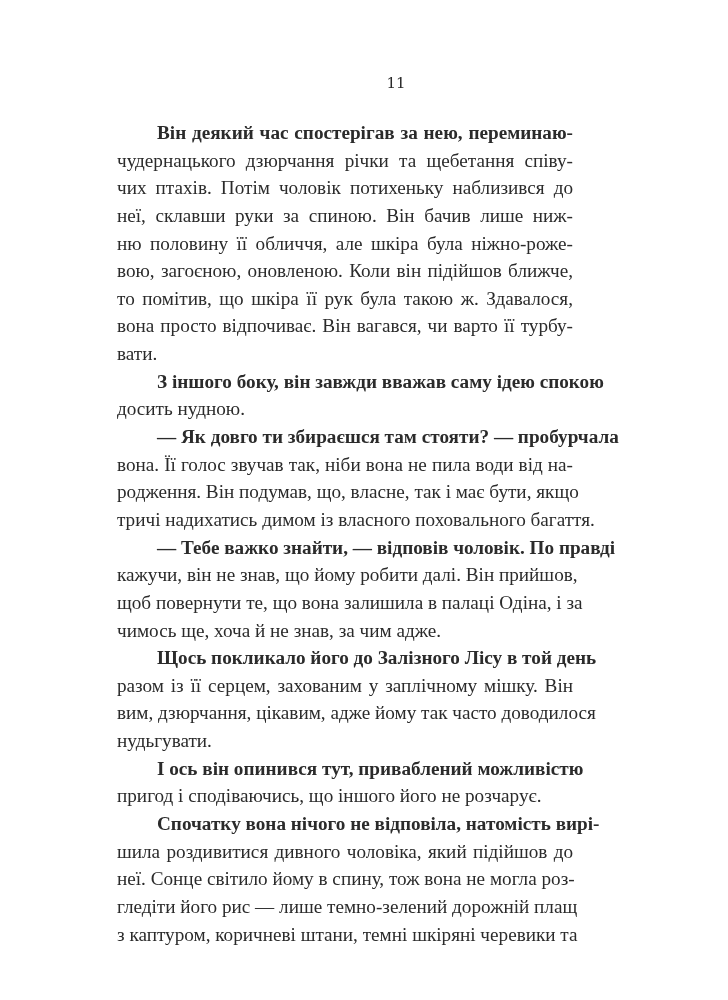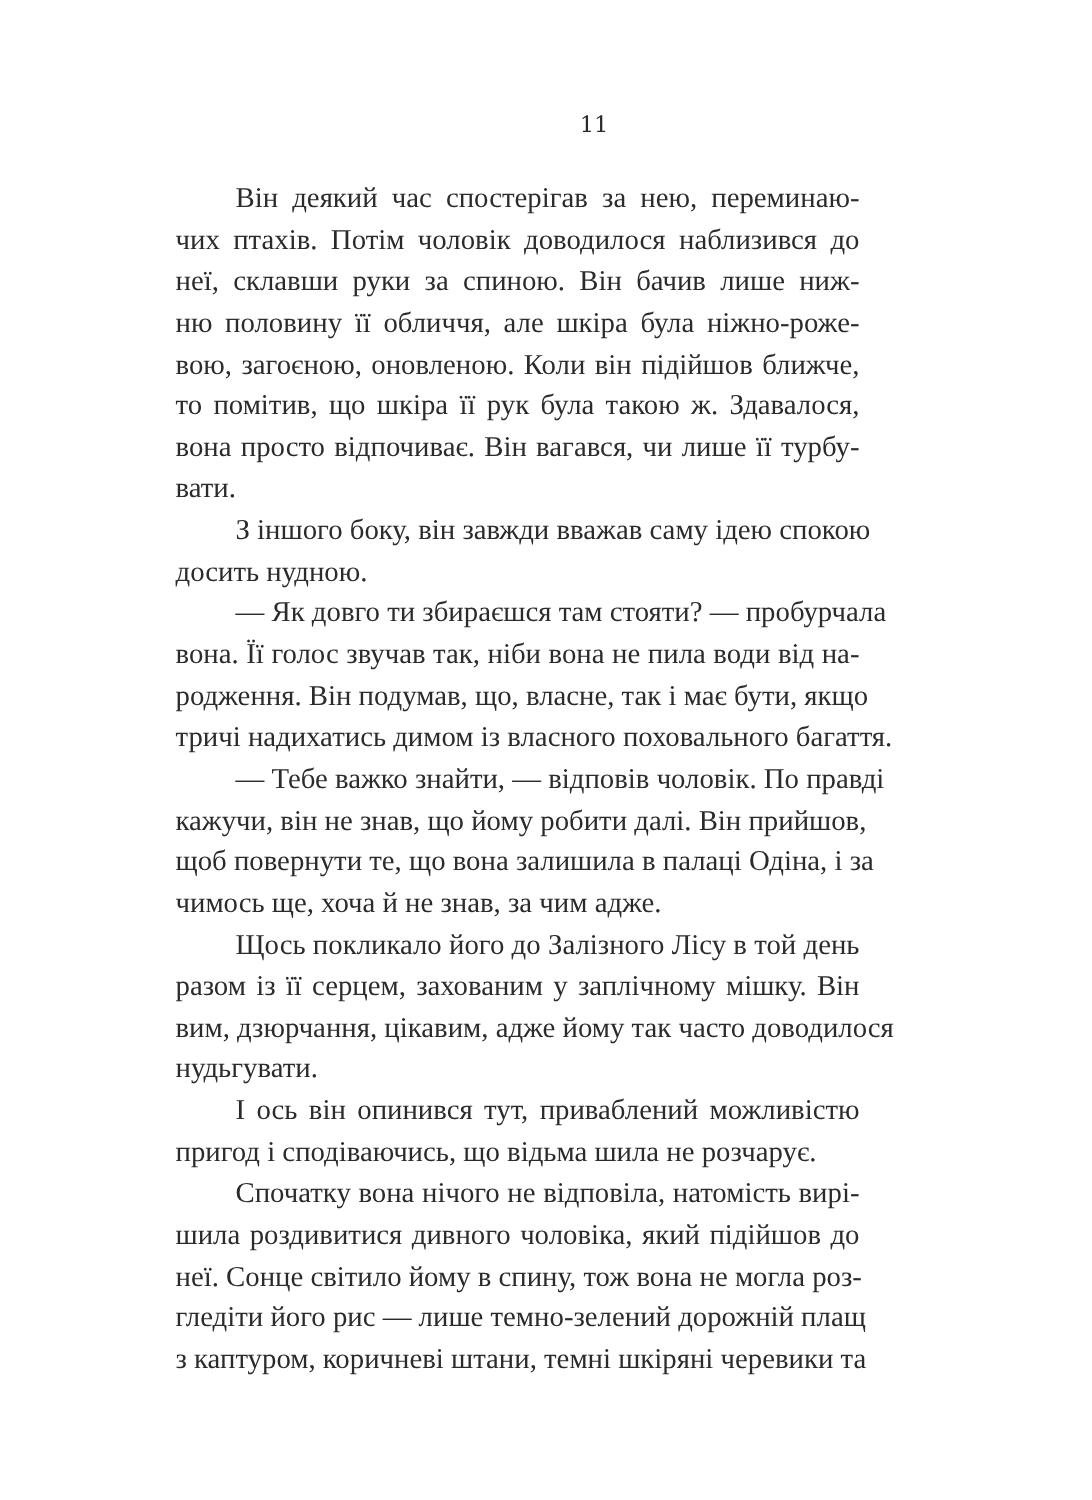--- a/index.html
+++ b/index.html
@@ -15,37 +15,38 @@
   }
   .text-block {
     position: absolute; left: 117px; top: 119px; width: 456px;
     font-family: "Liberation Serif", serif; font-size: 19.2px;
     color: #2b2b2b;
   }
   .line {
     height: 27.65px; line-height: 27.65px; white-space: nowrap;
     text-align: justify; text-align-last: justify;
   }
-  .line.indent { text-indent: 40px; }
+  .line.indent { text-indent: 40px; font-weight: bold; }
   .line.last { text-align-last: left; }
 </style>
 </head>
 <body>
 
 <div class="page">
   <div class="page-number">11</div>
   <div class="text-block" id="text-block">
       <div>
         <div class="line indent">Він деякий час спостерігав за нею, переминаю-</div>
-        <div class="line">чих птахів. Потім чоловік доводилося наблизився до</div>
+        <div class="line">чудернацького дзюрчання річки та щебетання співу-</div>
+        <div class="line">чих птахів. Потім чоловік потихеньку наблизився до</div>
         <div class="line">неї, склавши руки за спиною. Він бачив лише ниж-</div>
         <div class="line">ню половину її обличчя, але шкіра була ніжно-роже-</div>
         <div class="line">вою, загоєною, оновленою. Коли він підійшов ближче,</div>
         <div class="line">то помітив, що шкіра її рук була такою ж. Здавалося,</div>
-        <div class="line">вона просто відпочиває. Він вагався, чи лише її турбу-</div>
+        <div class="line">вона просто відпочиває. Він вагався, чи варто її турбу-</div>
         <div class="line last">вати.</div>
       </div>
       <div>
         <div class="line indent">З іншого боку, він завжди вважав саму ідею спокою</div>
         <div class="line last">досить нудною.</div>
       </div>
       <div>
         <div class="line indent">— Як довго ти збираєшся там стояти? — пробурчала</div>
         <div class="line">вона. Її голос звучав так, ніби вона не пила води від на-</div>
         <div class="line">родження. Він подумав, що, власне, так і має бути, якщо</div>
@@ -58,21 +59,21 @@
         <div class="line last">чимось ще, хоча й не знав, за чим адже.</div>
       </div>
       <div>
         <div class="line indent">Щось покликало його до Залізного Лісу в той день</div>
         <div class="line">разом із її серцем, захованим у заплічному мішку. Він</div>
         <div class="line">вим, дзюрчання, цікавим, адже йому так часто доводилося</div>
         <div class="line last">нудьгувати.</div>
       </div>
       <div>
         <div class="line indent">І ось він опинився тут, приваблений можливістю</div>
-        <div class="line last">пригод і сподіваючись, що відьма шила не розчарує.</div>
+        <div class="line last">пригод і сподіваючись, що іншого його не розчарує.</div>
       </div>
       <div>
         <div class="line indent">Спочатку вона нічого не відповіла, натомість вирі-</div>
         <div class="line">шила роздивитися дивного чоловіка, який підійшов до</div>
         <div class="line">неї. Сонце світило йому в спину, тож вона не могла роз-</div>
         <div class="line">гледіти його рис — лише темно-зелений дорожній плащ</div>
         <div class="line">з каптуром, коричневі штани, темні шкіряні черевики та</div>
       </div>
     </div>
 </div>

